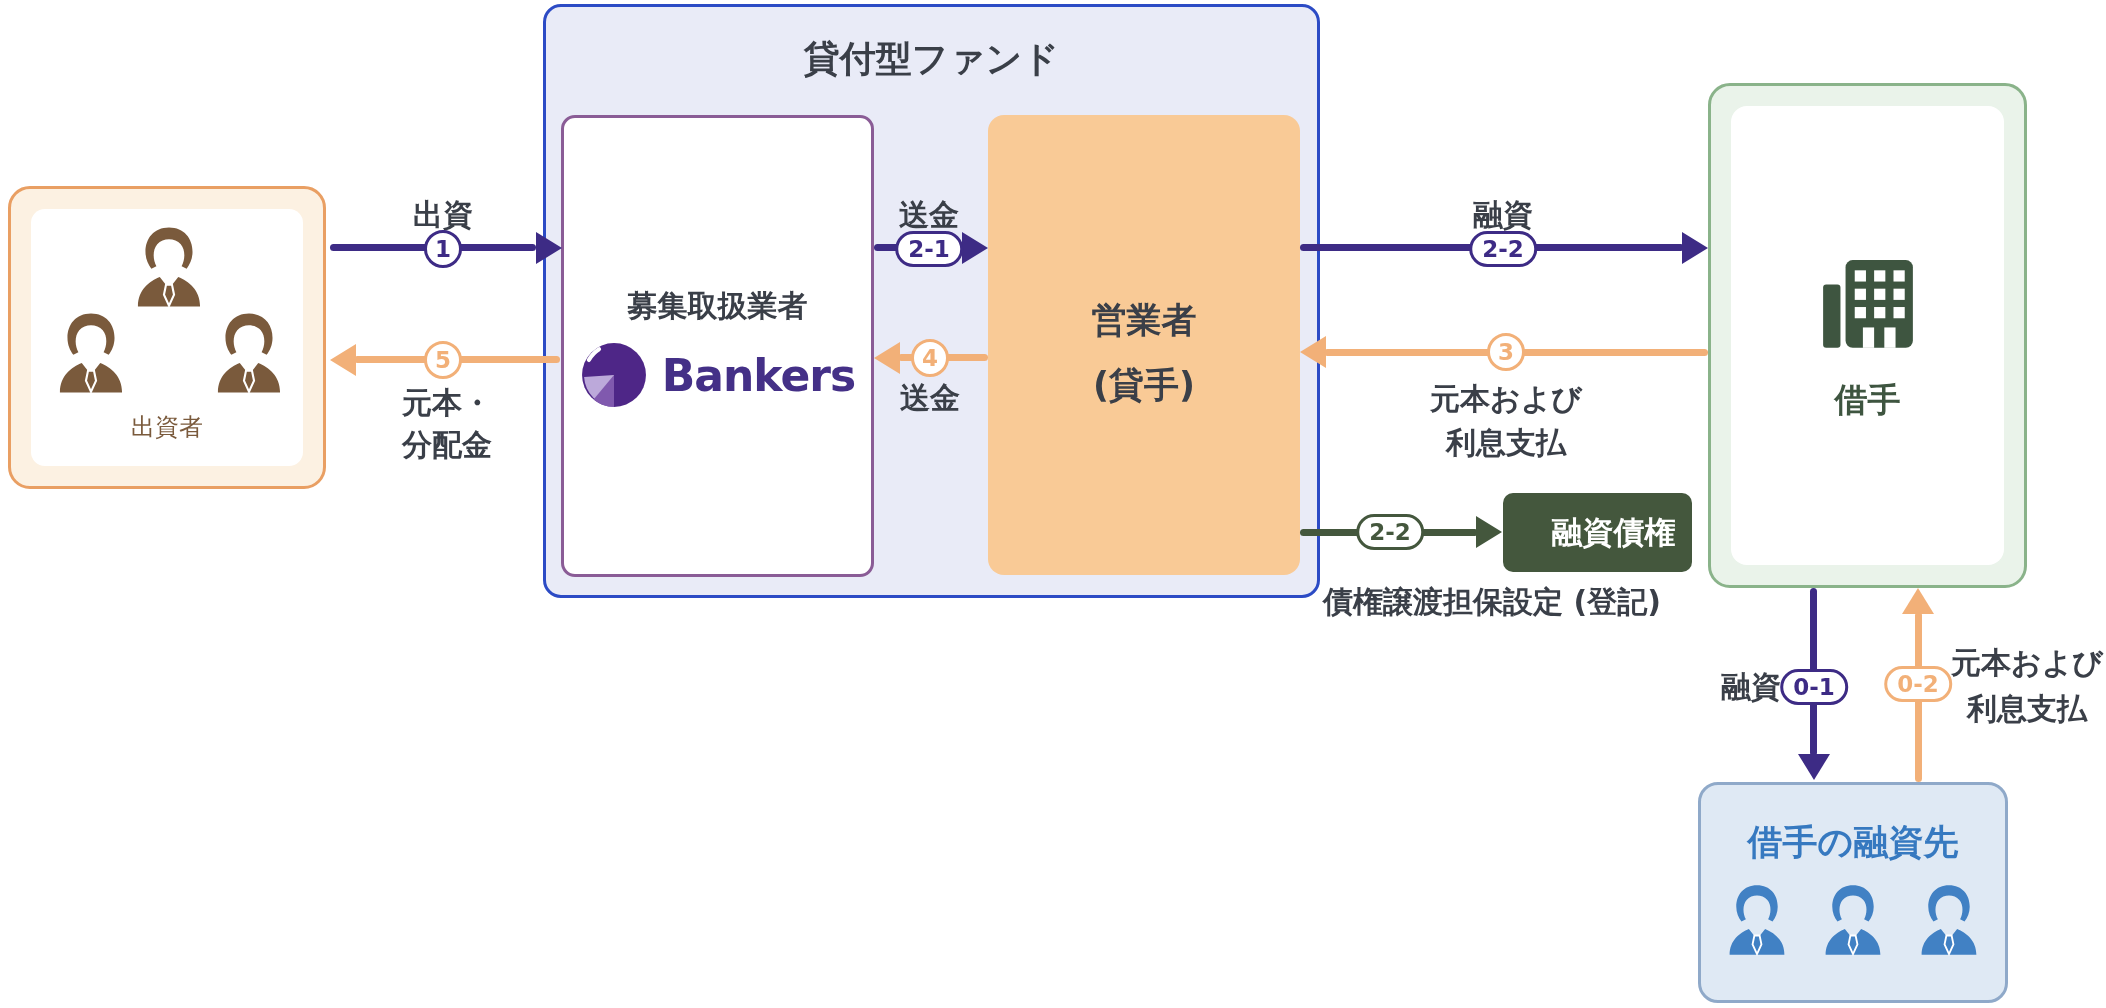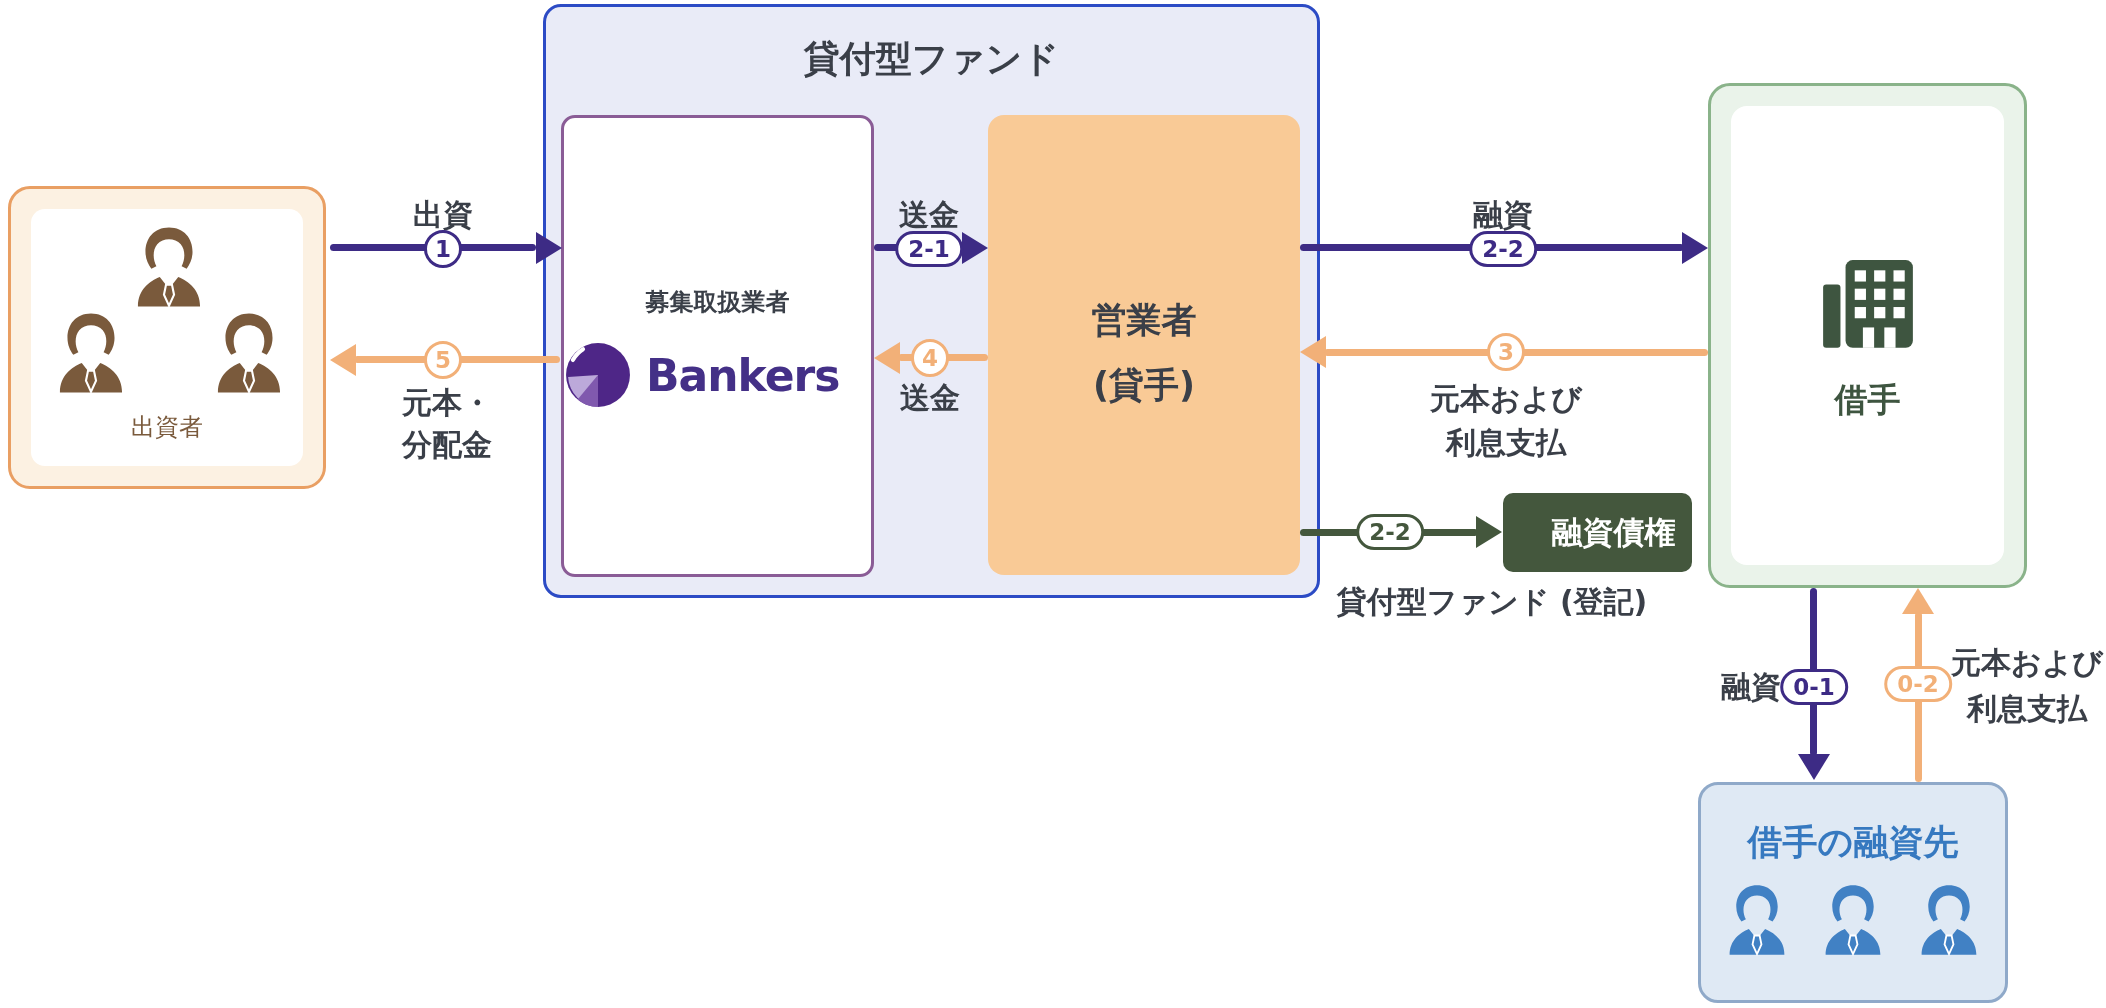--- a/index.html
+++ b/index.html
@@ -90,22 +90,22 @@
     <svg class="person-svg" style="left:38px;top:122px;color:var(--brown)" width="84" height="84" viewBox="0 0 100 100">
         <use href="#person"></use>
       </svg>
     <svg class="person-svg" style="left:196px;top:122px;color:var(--brown)" width="84" height="84" viewBox="0 0 100 100">
         <use href="#person"></use>
       </svg>
     <div class="abs center-text" style="left:0;right:0;top:222px;font-size:24px;font-weight:400;color:var(--brown);">出資者</div>
   </div>
 
   <div class="box" style="left:561px;top:115px;width:313px;height:462px;background:#fff;border:3px solid var(--agent-border);border-radius:14px;">
-    <div class="abs center-text" style="left:0;right:0;top:168px;font-size:24px;font-weight:700;color:var(--text);">募集取扱業者</div>
-    <div class="abs" style="left:0;right:0;top:215px;height:84px;display:flex;align-items:center;gap:14px;">
+    <div class="abs center-text" style="left:0;right:0;top:168px;font-size:30px;font-weight:700;color:var(--text);">募集取扱業者</div>
+    <div class="abs" style="left:0;right:0;top:215px;height:84px;display:flex;align-items:center;justify-content:center;gap:14px;">
       <svg width="68" height="68" viewBox="0 0 100 100">
         <circle cx="50" cy="50" r="47" fill="#4E2687"></circle>
         <path d="M50 50 L50 97 A47 47 0 0 1 6 53 Z" fill="#BCA9DA"></path>
         <path d="M50 50 L20 86 A47 47 0 0 0 50 97 Z" fill="#8059AE"></path>
         <path d="M13 28 A44 44 0 0 1 28 12" stroke="#fff" stroke-width="6" fill="none" stroke-linecap="round"></path>
       </svg>
       <span style="font-size:44px;font-weight:800;color:var(--brand-purple);letter-spacing:-1px;">Bankers</span>
     </div>
   </div>
 
@@ -118,21 +118,21 @@
     <div class="inner-white" style="border-radius:16px;"></div>
     <svg class="building-svg" style="left:50%;transform:translateX(-50%);top:168px;color:var(--dark-green)" width="102" height="102" viewBox="0 0 100 100">
         <use href="#building"></use>
       </svg>
     <div class="abs center-text" style="left:0;right:0;top:292px;font-size:33px;font-weight:700;color:var(--dark-green);">借手</div>
   </div>
 
   <div class="box" style="left:1503px;top:493px;width:189px;height:79px;background:var(--claim-green);border-radius:10px;display:flex;align-items:center;justify-content:center;padding-left:32px;">
     <span style="font-size:31px;font-weight:700;color:#fff;">融資債権</span>
   </div>
-  <div class="flow-label" style="left:1492px;top:602px;">貸付型ファンド (登記)</div>
+  <div class="flow-label" style="left:1492px;top:602px;">債権譲渡担保設定 (登記)</div>
 
   <div class="box" style="left:1698px;top:782px;width:310px;height:221px;background:var(--blue-bg);border:3px solid var(--blue-border);border-radius:20px;">
     <div class="abs center-text" style="left:0;right:0;top:34px;font-size:35px;font-weight:700;color:var(--blue-text);">借手の融資先</div>
     <div class="abs" style="left:0;right:0;top:98px;display:flex;justify-content:center;gap:22px;">
       <svg style="color:var(--person-blue)" width="74" height="74" viewBox="0 0 100 100">
           <use href="#person"></use>
         </svg>
       <svg style="color:var(--person-blue)" width="74" height="74" viewBox="0 0 100 100">
           <use href="#person"></use>
         </svg>

